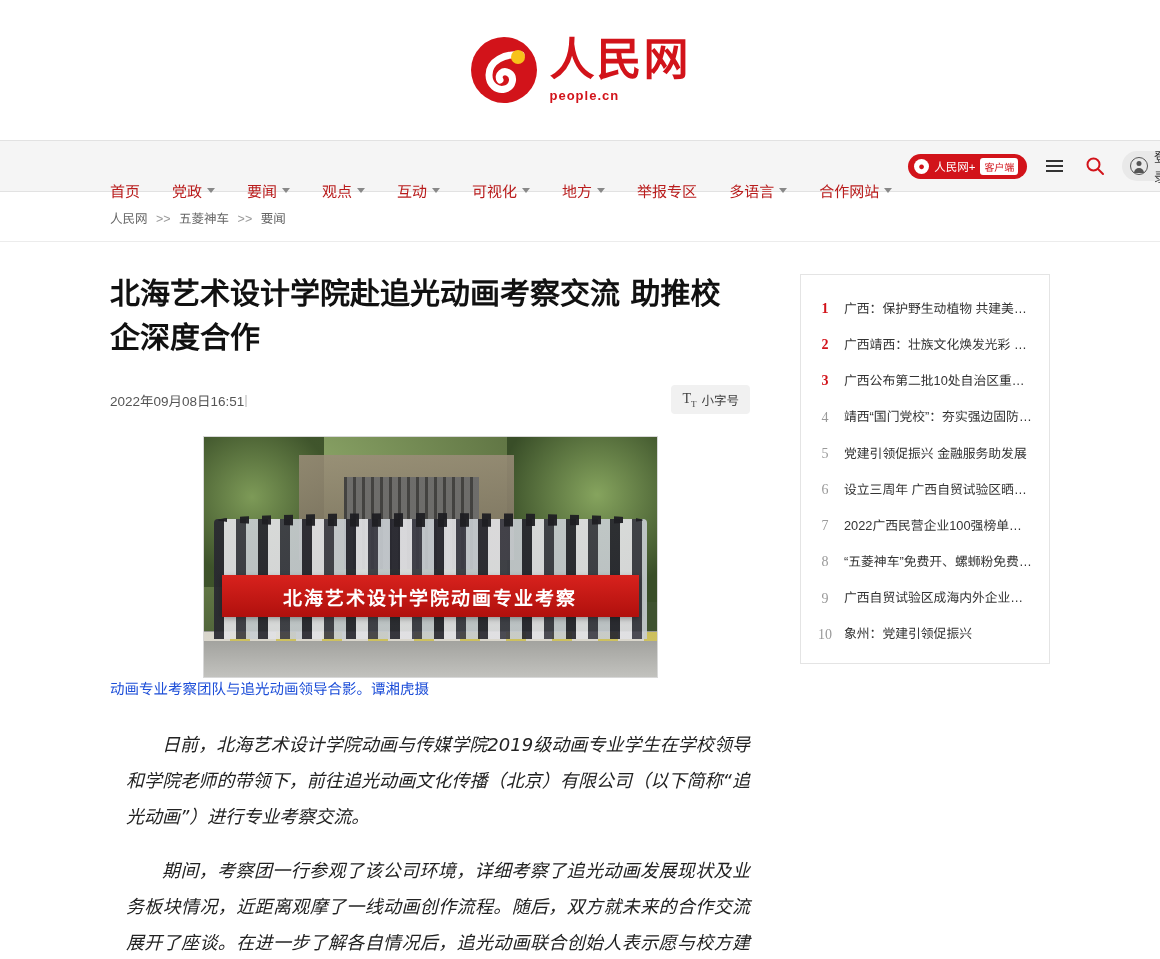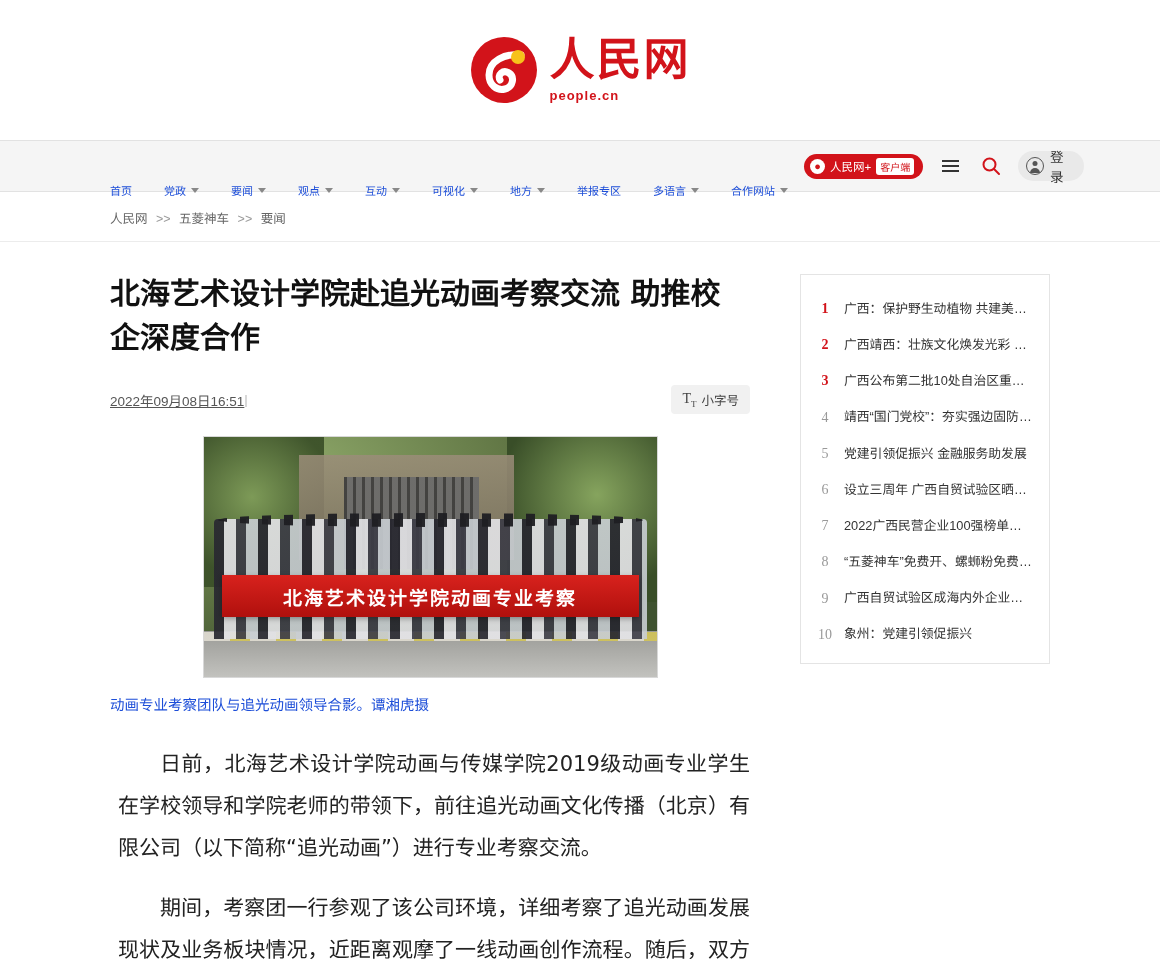--- a/index.html
+++ b/index.html
@@ -34,21 +34,21 @@
   .navbar {
     height: 52px;
     background: #f5f5f5;
     border-top: 1px solid #e2e2e2;
     border-bottom: 1px solid #e2e2e2;
     display: flex; align-items: center;
     padding: 0 110px;
   }
   .nav-items { display: flex; align-items: center; flex: 1; }
   .nav-item {
-    font-size: 11px; color: #1d4ed8; padding: 0 16px;
+    font-size: 15px; color: #b91c1c; padding: 0 16px;
     display: flex; align-items: center; gap: 5px; cursor: pointer;
     white-space: nowrap;
     margin-top: 48px;
   }
   .nav-item:first-child { padding-left: 0; }
   .caret {
     width: 0; height: 0;
     border-left: 4px solid transparent;
     border-right: 4px solid transparent;
     border-top: 5px solid #888;
@@ -114,35 +114,35 @@
   
   .headline {
     font-size: 30px; line-height: 1.45; font-weight: bold;
     color: #111; margin: 0 0 26px 0;
     font-family: "DejaVu Sans", "Liberation Sans", sans-serif;
   }
   .meta-row {
     display: flex; align-items: center; justify-content: space-between;
     font-size: 13.5px; color: #555; margin-bottom: 22px;
   }
-  .meta-left { display: flex; align-items: center; gap: 0; text-decoration: underline; }
+  .meta-left { display: flex; align-items: center; gap: 0; }
   .meta-left .bar { color: #bbb; }
   .fontsize-btn {
     display: flex; align-items: center; gap: 5px;
     background: #f1f1f1; border-radius: 4px;
     padding: 5px 11px; font-size: 12.5px; color: #444; cursor: pointer;
   }
   .fontsize-btn .tt {
     font-family: "Liberation Serif", serif; font-size: 14px;
   }
   .fontsize-btn .tt sub { font-size: 9px; }
 
   .figure { margin: 0 0 12px 0; text-align: center; }
   .photo {
-    width: 455px; height: 242px; margin: 16px auto;
+    width: 455px; height: 242px; margin: 0 auto;
     position: relative; overflow: hidden;
     background: #6d7b55;
     border: 1px solid #d8d8d8;
   }
   
   .photo .sky {
     position: absolute; inset: 0;
     background:
       radial-gradient(ellipse at 18% 12%, #8fa96a 0%, #5f7443 45%, #3f5230 75%),
       linear-gradient(#6e8a4e, #4f6539);
@@ -200,23 +200,24 @@
   .photo .banner span {
     color: #fff; font-size: 19px; font-weight: bold; letter-spacing: 2px;
     font-family: "DejaVu Sans", "Liberation Sans", sans-serif;
     white-space: nowrap;
   }
   .caption {
     text-align: left; font-size: 14.5px; color: #1d4ed8;
     margin: 0 0 26px; line-height: 1.6;
   }
   .body-p {
-    font-size: 21px; line-height: 2.0; color: #222;
-    margin: 0 0 18px 8px; text-indent: 2em; text-align: justify;
+    font-size: 18px; line-height: 2.0; color: #222;
+    margin: 0 0 18px 16px; text-indent: 2em; text-align: justify;
     font-family: "DejaVu Sans", "Liberation Sans", sans-serif;
+    font-style: italic;
   }
 
   
   .rank-box {
     border: 1px solid #e4e4e4; background: #fff;
     padding: 16px 0 10px;
   }
   .rank-title {
     font-size: 14px; font-weight: bold; color: #333;
     padding: 0 18px 12px; letter-spacing: 1px;

